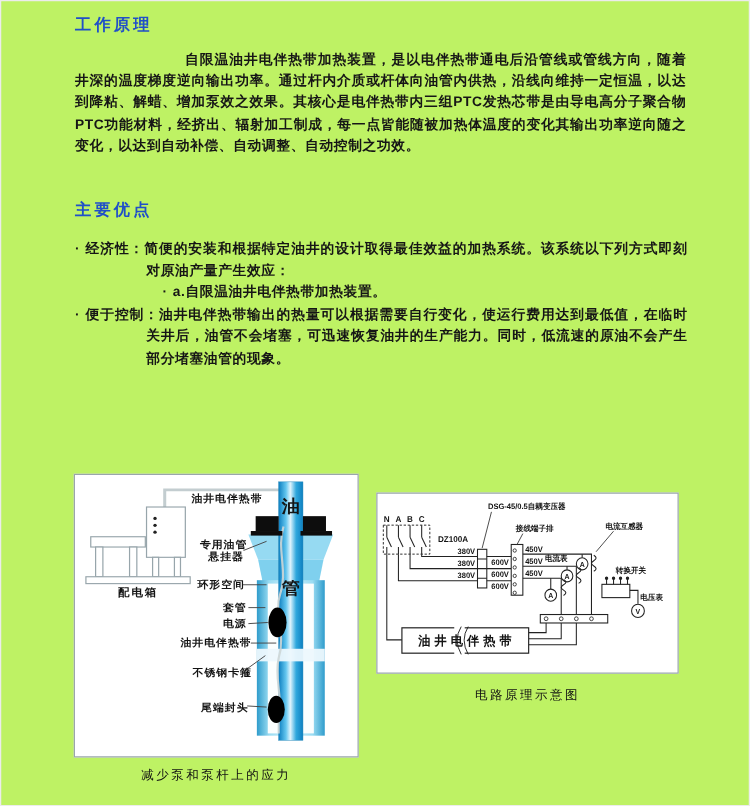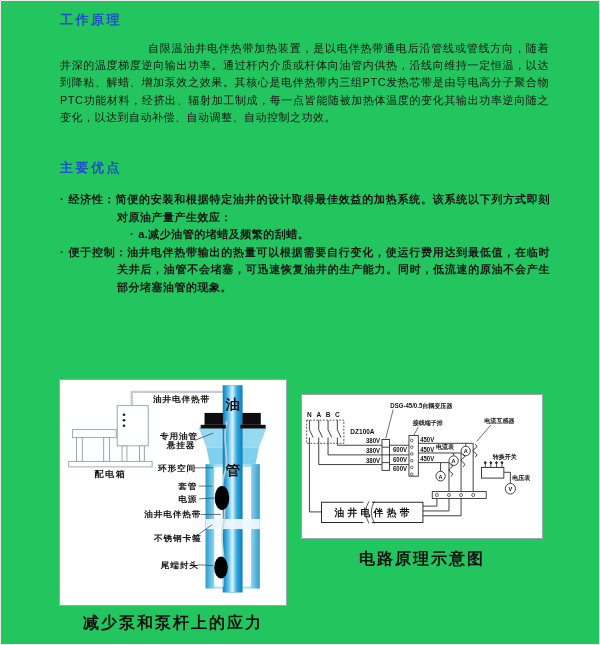--- a/index.html
+++ b/index.html
@@ -1,39 +1,39 @@
 <!DOCTYPE html>
 <html><head>
 <meta charset="utf-8">
 <style>
   html,body { margin:0; padding:0; background:#ffffff; }
   .page {
-    position:relative; width:600px; height:645px; background:#22c55e;
+    position:relative; width:600px; height:645px; background:#bef264;
     border:1px solid #ececec; box-sizing:border-box; overflow:hidden;
     font-family:"Liberation Sans","DejaVu Sans",sans-serif; color:#161616;
   }
   .heading {
     position:absolute; left:59px;
     font-size:13px; font-weight:700; color:#2050c8; letter-spacing:2.5px;
   }
   .para {
     position:absolute; left:59px; top:39px; width:489px;
-    font-size:11px; line-height:17.2px; letter-spacing:0.5px; font-weight:400;
+    font-size:11px; line-height:17.2px; letter-spacing:0.5px; font-weight:700;
     text-align:justify; text-indent:88px;
   }
   .list { position:absolute; left:59px; top:190px; width:490px;
     font-size:11px; line-height:17.6px; letter-spacing:0.5px; font-weight:600; }
   .li { text-align:justify; }
   .hang { padding-left:57px; text-indent:-57px; }
   .sub  { padding-left:70px; }
   .bullet { margin-right:4px; }
   .fig { position:absolute; background:#fff; border:1px solid #9aa6ab; box-sizing:border-box; }
   .fig-left  { left:58px;  top:378px; width:228px; height:227px; }
   .fig-right { left:300px; top:393px; width:242px; height:145px; }
-  .cap { position:absolute; text-align:center; font-size:16px; font-weight:700; letter-spacing:2px; color:#111; }
+  .cap { position:absolute; text-align:center; font-size:10px; font-weight:400; letter-spacing:2px; color:#111; }
   .cap-left  { left:58px;  top:612px; width:228px; }
   .cap-right { left:300px; top:548px; width:242px; }
   svg { display:block; }
   svg text { fill:#141414; font-family:"Liberation Sans","DejaVu Sans",sans-serif; }
   .t9  { font-size:9px;  letter-spacing:0.8px; font-weight:600; }
   .t95 { font-size:9.5px; letter-spacing:1.5px; font-weight:600; }
   .t15 { font-size:15px; font-weight:700; }
   .t7  { font-size:7px;   font-weight:600; }
   .t65 { font-size:6.5px; font-weight:600; }
   .t6  { font-size:6px;   font-weight:700; }
@@ -48,21 +48,21 @@
 <div class="page">
 
   <div class="heading" style="top:10px">工作原理</div>
 
   <div class="para">自限温油井电伴热带加热装置，是以电伴热带通电后沿管线或管线方向，随着井深的温度梯度逆向输出功率。通过杆内介质或杆体向油管内供热，沿线向维持一定恒温，以达到降粘、解蜡、增加泵效之效果。其核心是电伴热带内三组PTC发热芯带是由导电高分子聚合物PTC功能材料，经挤出、辐射加工制成，每一点皆能随被加热体温度的变化其输出功率逆向随之变化，以达到自动补偿、自动调整、自动控制之功效。</div>
 
   <div class="heading" style="top:158px">主要优点</div>
 
   <div class="list">
     <div class="li hang"><span class="bullet">·</span><span>经济性：</span><span>简便的安装和根据特定油井的设计取得最佳效益的加热系统。该系统以下列方式即刻对原油产量产生效应：</span></div>
-    <div class="li sub"><span class="bullet">·</span><span>a.减少油管的堵蜡及频繁的刮蜡。</span></div>
+    <div class="li sub"><span class="bullet">·</span><span>a.自限温油井电伴热带加热装置。</span></div>
     <div class="li hang"><span class="bullet">·</span><span>便于控制：</span><span>油井电伴热带输出的热量可以根据需要自行变化，使运行费用达到最低值，在临时关井后，油管不会堵塞，可迅速恢复油井的生产能力。同时，低流速的原油不会产生部分堵塞油管的现象。</span></div>
   </div>
 
   <div class="fig fig-left">
     <svg width="226" height="225" viewBox="0 0 233 246" preserveAspectRatio="none">
       <defs>
         <linearGradient id="tubeG" x1="0" y1="0" x2="1" y2="0">
           <stop offset="0" stop-color="#0d7fc0"></stop>
             <stop offset="0.3" stop-color="#63c6ef"></stop>
           <stop offset="0.48" stop-color="#dff4fd"></stop>

